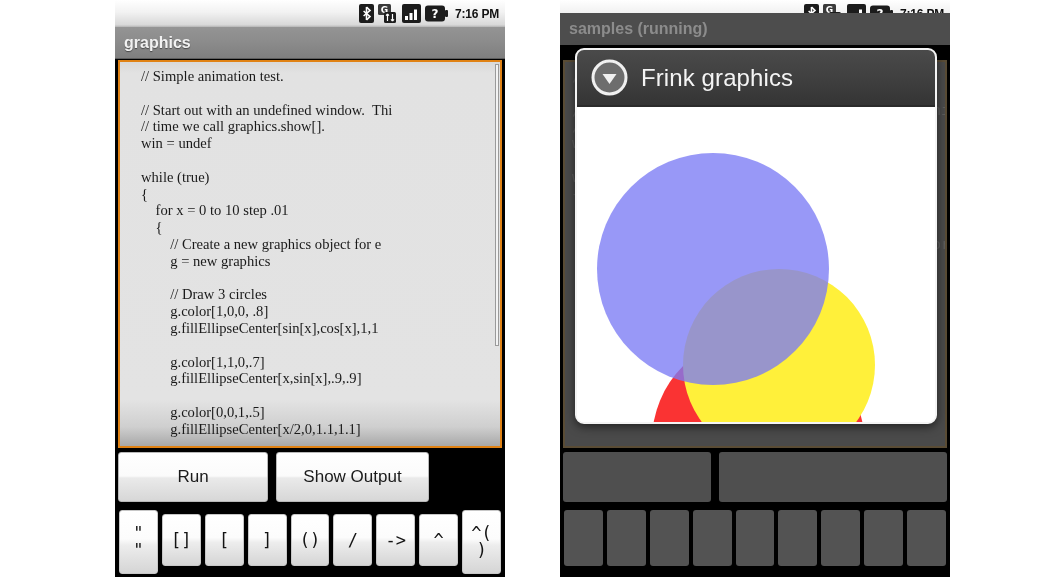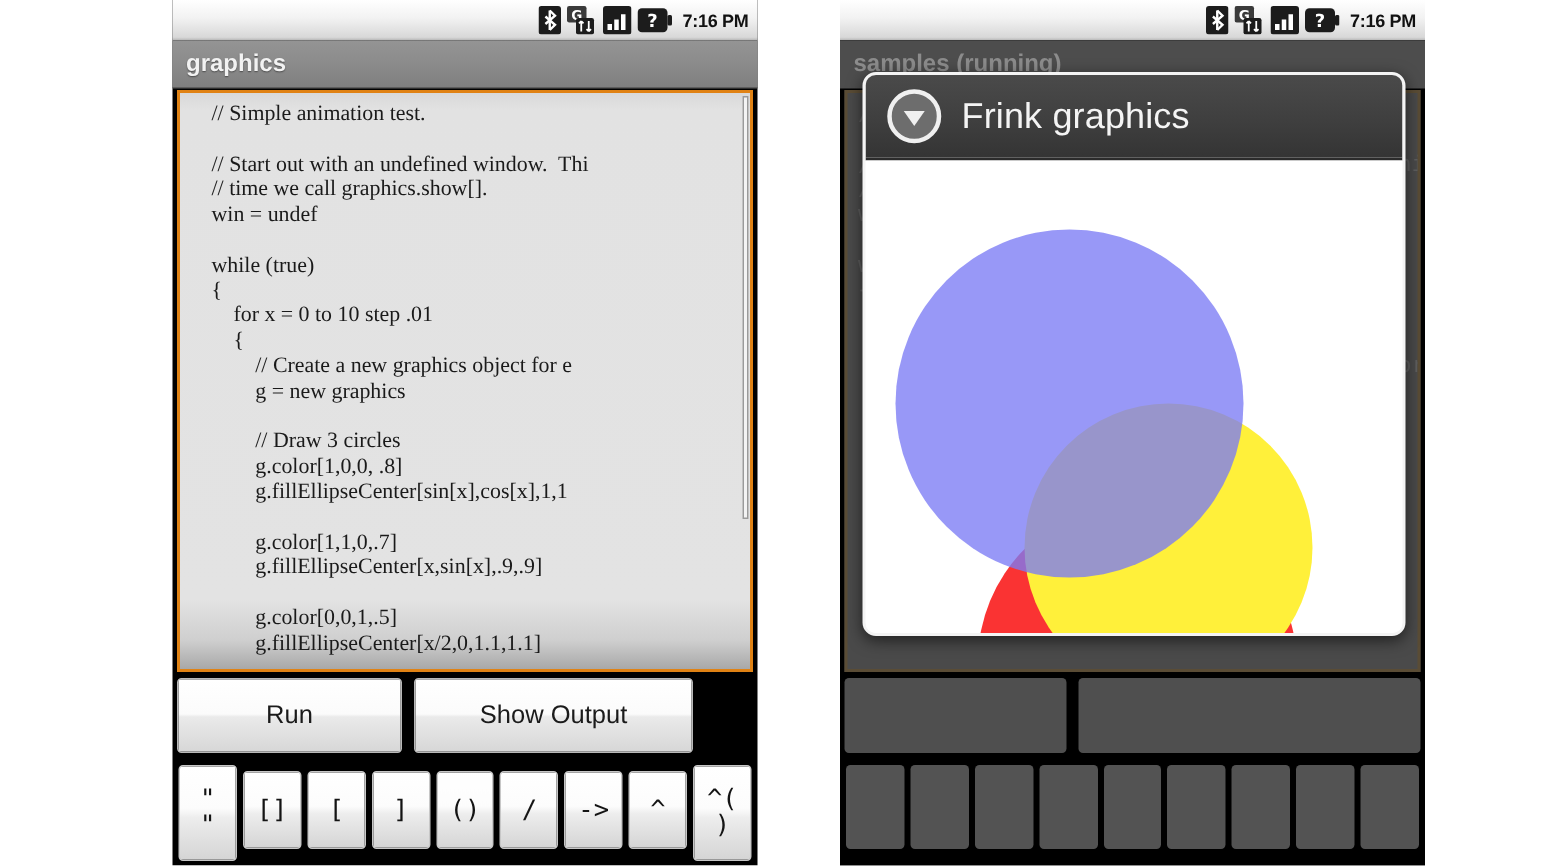--- a/index.html
+++ b/index.html
@@ -121,21 +121,21 @@
     background: #f3f3f3;
     border: 1px solid #9a9a9a;
     box-sizing: border-box;
   }
 
   
   .btn-row {
     position: absolute;
     left: 3px;
     top: 452px;
-    width: 344px;
+    width: 311px;
     height: 50px;
     display: flex;
     gap: 8px;
   }
   .btn {
     flex: 1 1 0;
     border: 1px solid #b9b9b9;
     border-radius: 3px;
     background: linear-gradient(to bottom, #ffffff 0%, #fbfbfb 48%, #eaeaea 52%, #d7d7d7 100%);
     color: #1b1b1b;
@@ -181,21 +181,21 @@
   
   .dim-layer {
     position: absolute;
     left: 0; top: 27px;
     width: 100%;
     height: 550px;
     background: #000;
   }
   .bg-title {
     position: absolute;
-    left: 0; top: 27px;
+    left: 0; top: 13px;
     width: 100%;
     height: 32px;
     background: #4d4d4d;
     box-sizing: border-box;
     padding-left: 9px;
     display: flex;
     align-items: center;
   }
   .bg-title-text {
     color: #8c8c8c;

